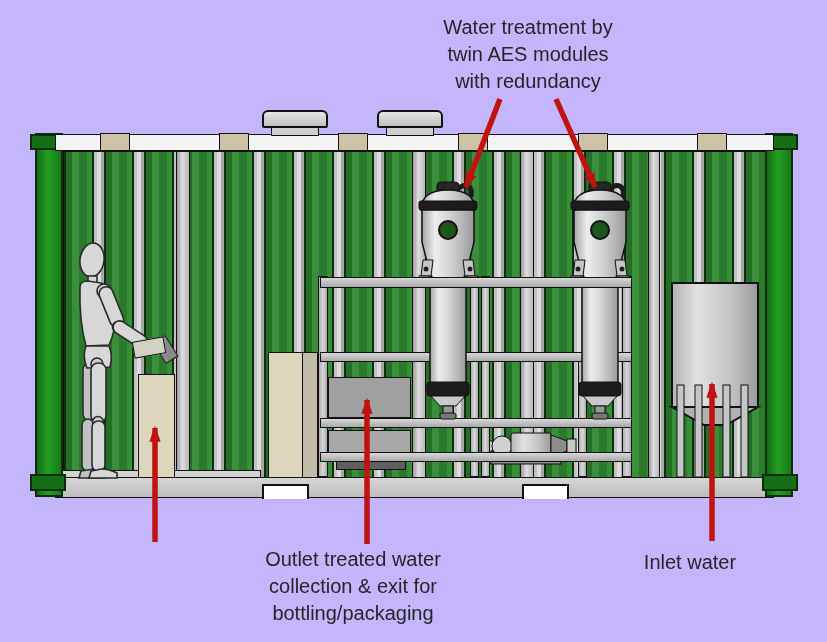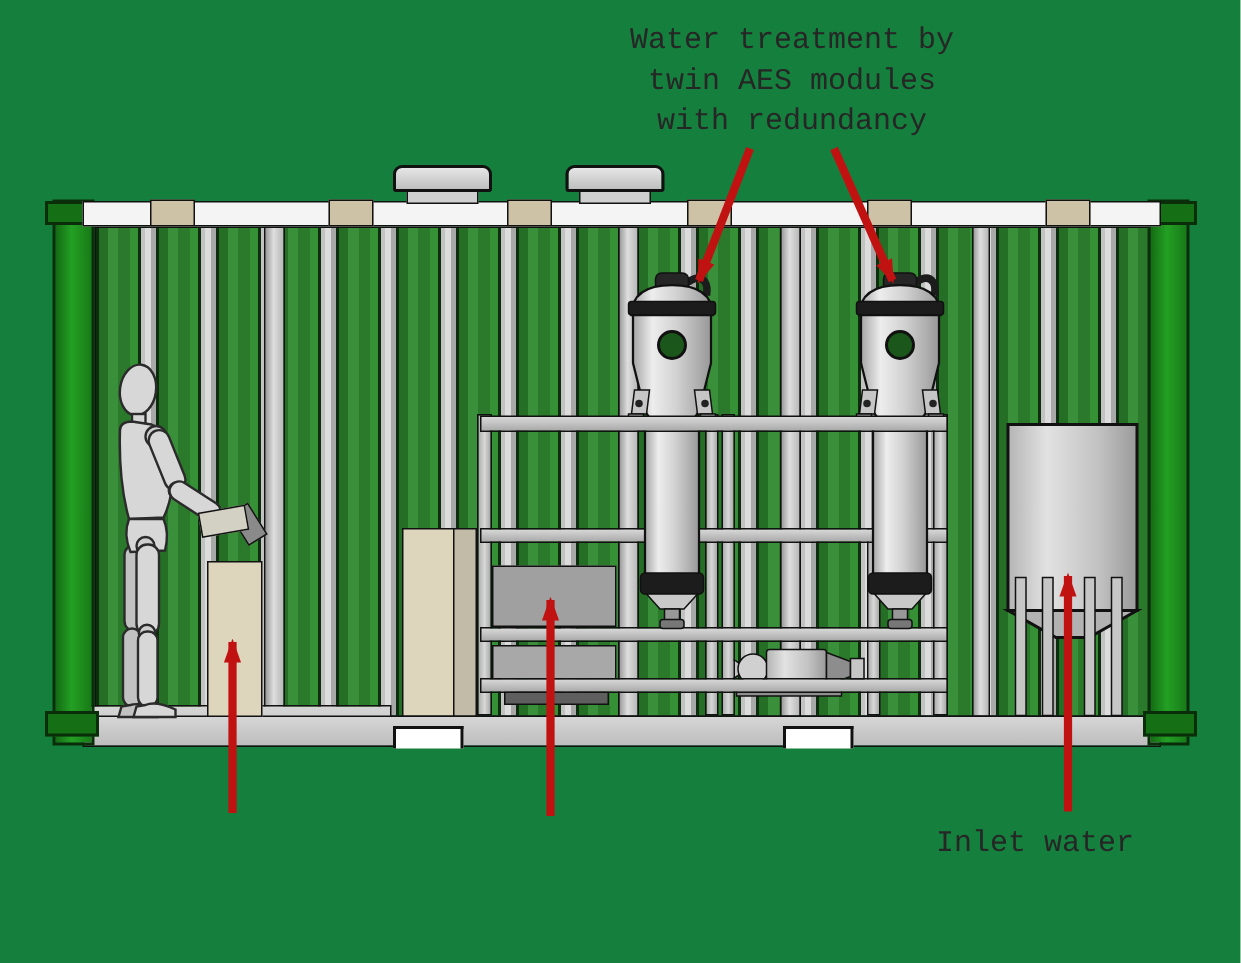--- a/index.html
+++ b/index.html
@@ -1,17 +1,17 @@
 <!DOCTYPE html>
 <html><head>
 <meta charset="utf-8">
 <style>
   html,body{margin:0;padding:0;background:#fff;}
-  #stage{position:relative;width:827px;height:642px;background:#15803d;overflow:hidden;
-         font-family:Liberation Mono, monospace;}
+  #stage{position:relative;width:827px;height:642px;background:#c4b5fd;overflow:hidden;
+         font-family:Liberation Sans, sans-serif;}
   .abs{position:absolute;box-sizing:border-box;}
   .ann{position:absolute;color:#262626;font-size:20px;line-height:27px;text-align:center;
        white-space:pre-line;letter-spacing:0px;}
   
   .wall{background:repeating-linear-gradient(90deg,
         #0e2d0e 0 2px,#256e25 2px 8px,#3a8f3a 8px 15px,#2b7a2b 15px 23px,
         #369036 23px 28px,#0e2d0e 28px 30px,
         #c2c2c2 30px 33px,#dcdcdc 33px 37px,#a8a8a8 37px 40px);
         border:1.5px solid #111;}
   .wcol{background:linear-gradient(90deg,#9a9a9a,#dedede 45%,#b7b7b7);border:1.5px solid #111;}
@@ -177,15 +177,18 @@
     <line x1="500" y1="99" x2="466" y2="187" stroke="#c11212" stroke-width="5.5" marker-end="url(#ah)"></line>
     <line x1="556" y1="99" x2="595" y2="187" stroke="#c11212" stroke-width="5.5" marker-end="url(#ah)"></line>
     <line x1="155" y1="542" x2="155" y2="428" stroke="#c11212" stroke-width="5.5" marker-end="url(#ah)"></line>
     <line x1="367" y1="544" x2="367" y2="400" stroke="#c11212" stroke-width="5.5" marker-end="url(#ah)"></line>
     <line x1="712" y1="541" x2="712" y2="384" stroke="#c11212" stroke-width="5.5" marker-end="url(#ah)"></line>
   </svg>
 
   <div class="ann" style="left:408px;top:14px;width:240px;">Water treatment by
 twin AES modules
 with redundancy</div>
+  <div class="ann" style="left:253px;top:546px;width:200px;">Outlet treated water
+collection &amp; exit for
+bottling/packaging</div>
   <div class="ann" style="left:590px;top:549px;width:200px;">Inlet water</div>
 
 </div>
 
 </body></html>

